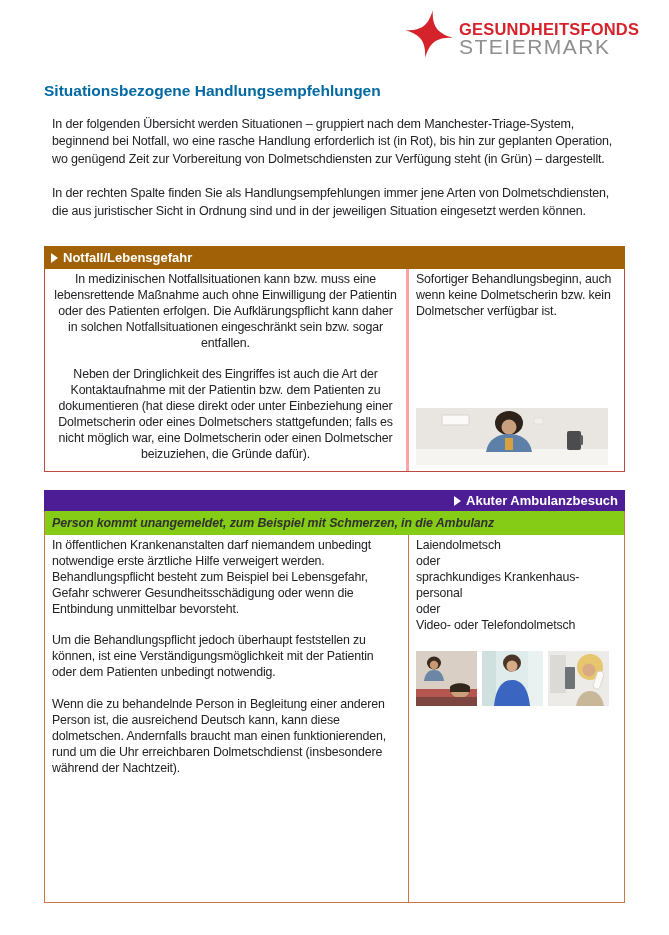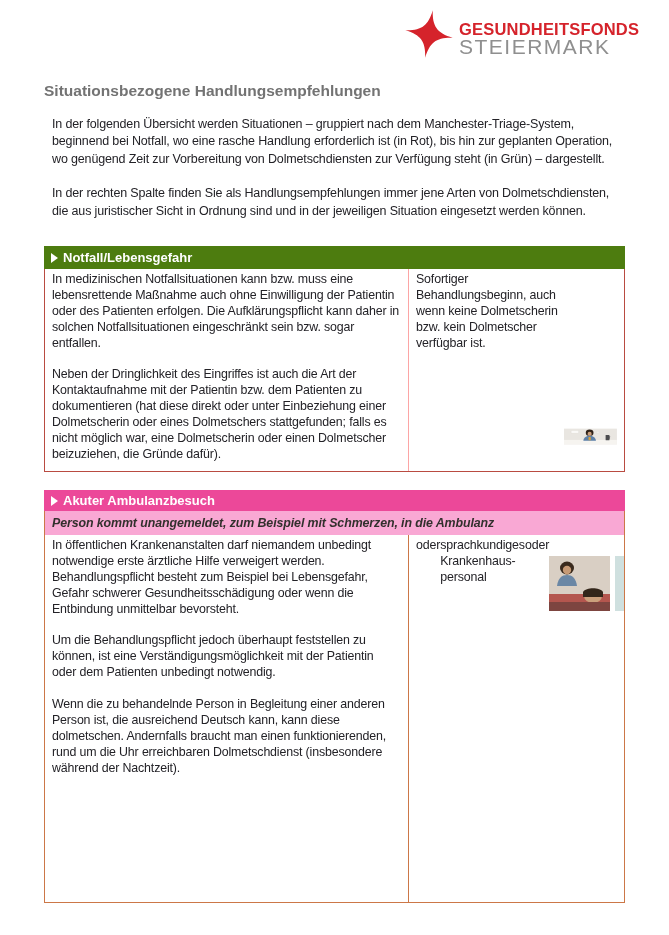--- a/index.html
+++ b/index.html
@@ -8,41 +8,41 @@
 
   
   .logo{position:absolute;top:9px;left:404px;display:flex;align-items:center;}
   .logo-star{width:50px;height:50px;transform:rotate(9deg);}
   .logo-text{margin-left:5px;padding-top:7px;}
   .logo-brand{font-size:16.5px;font-weight:bold;color:#d5232b;letter-spacing:.2px;line-height:18px;}
   .logo-region{font-size:21px;color:#8f8f8f;letter-spacing:1.5px;line-height:18px;}
 
   
   .content{position:absolute;left:44px;top:82px;width:581px;}
-  .page-title{font-size:15.5px;font-weight:bold;color:#737373;margin:0 0 16px 0;}
+  .page-title{font-size:15.5px;font-weight:bold;color:#0369a1;margin:0 0 16px 0;}
   .intro{font-size:12.5px;line-height:17.4px;letter-spacing:-.15px;margin:0 0 17px 8px;}
 
   
   .bar{display:flex;align-items:center;color:#fff;font-weight:bold;font-size:13px;padding:0 7px;box-sizing:border-box;}
-  .bar-s1{background:#4d7c0f;height:23px;margin-top:26px;}
-  .bar-s2{background:#ec4899;height:21px;margin-top:18px;}
+  .bar-s1{background:#a16207;height:23px;margin-top:26px;}
+  .bar-s2{background:#4c1d95;height:21px;margin-top:18px;justify-content:flex-end;}
   .tri{width:0;height:0;border-left:7px solid #fff;border-top:5px solid transparent;border-bottom:5px solid transparent;margin-right:5px;flex:0 0 auto;}
 
-  .subbar{background:#f9a8d4;height:19px;display:flex;align-items:center;padding:12px 7px;font-size:12.4px;font-weight:bold;font-style:italic;color:#32302d;letter-spacing:-.1px;box-sizing:border-box;border-left:1px solid #cc7747;border-right:1px solid #cc7747;}
+  .subbar{background:#84cc16;height:19px;display:flex;align-items:center;padding:12px 7px;font-size:12.4px;font-weight:bold;font-style:italic;color:#32302d;letter-spacing:-.1px;box-sizing:border-box;border-left:1px solid #cc7747;border-right:1px solid #cc7747;}
 
   
   .tbl{display:grid;grid-template-columns:364px 1fr;box-sizing:border-box;border:1px solid;border-top:none;}
   .tbl-s1{border-color:#b94b41;height:203px;}
   .tbl-s2{border-color:#cc7747;height:368px;}
   .cell{padding:3px 7px 4px 7px;font-size:12.4px;line-height:15.9px;letter-spacing:-.15px;overflow:hidden;box-sizing:border-box;}
-  .tbl-s1 .cell-left{border-right:1px solid #fca5a5;}
+  .tbl-s1 .cell-left{border-right:3px solid #fca5a5;text-align:center;}
   .tbl-s2 .cell-left{border-right:1px solid #cc7747;}
   .cell p{margin:0;}
   .cell p.sp{margin-bottom:15.9px;}
-  .cell-right{display:flex;flex-direction:row;}
+  .cell-right{display:flex;flex-direction:column;}
 
   .photo-wide{margin-top:auto;margin-bottom:2px;}
   .photos-row{display:flex;gap:5px;margin-top:18px;}
   .photos-row svg{flex:0 0 auto;}
 </style>
 </head>
 <body>
 
 <div class="page">
 
@@ -94,23 +94,25 @@
       <span>Akuter Ambulanzbesuch</span>
     </div>
     <div class="subbar">Person kommt unangemeldet, zum Beispiel mit Schmerzen, in die Ambulanz</div>
     <div class="tbl tbl-s2">
       <div class="cell cell-left">
         <p class="sp">In öffentlichen Krankenanstalten darf niemandem unbedingt notwendige erste ärztliche Hilfe verweigert werden. Behandlungspflicht besteht zum Beispiel bei Lebensgefahr, Gefahr schwerer Gesundheitsschädigung oder wenn die Entbindung unmittelbar bevorsteht.</p>
         <p class="sp">Um die Behandlungspflicht jedoch überhaupt feststellen zu können, ist eine Verständigungsmöglichkeit mit der Patientin oder dem Patienten unbedingt notwendig.</p>
         <p>Wenn die zu behandelnde Person in Begleitung einer anderen Person ist, die ausreichend Deutsch kann, kann diese dolmetschen. Andernfalls braucht man einen funktionierenden, rund um die Uhr erreichbaren Dolmetschdienst (insbesondere während der Nachtzeit).</p>
       </div>
       <div class="cell cell-right">
+        <div>Laiendolmetsch</div>
         <div>oder</div>
         <div>sprachkundiges Krankenhaus-personal</div>
         <div>oder</div>
+        <div>Video- oder Telefondolmetsch</div>
         <div class="photos-row">
           <svg width="61" height="55" viewBox="0 0 61 55">
             <rect width="61" height="55" fill="#d9cfc4"></rect>
             <rect x="0" y="38" width="61" height="17" fill="#b4564e"></rect>
             <ellipse cx="18" cy="12" rx="7" ry="6.5" fill="#3a2a1d"></ellipse>
             <circle cx="18" cy="14" r="4.2" fill="#c79a75"></circle>
             <path d="M8 30 C9 22 13 19 18 19 C23 19 27 22 28 30 Z" fill="#6b87a5"></path>
             <ellipse cx="44" cy="40" rx="9" ry="7" fill="#caa07c"></ellipse>
             <path d="M35 34 C38 31 50 31 53 35 L53 40 L35 40 Z" fill="#2e2category119" fill-opacity="0"></path>
             <path d="M34 36 C37 31 51 31 54 36 L54 41 L34 41 Z" fill="#33261a"></path>

